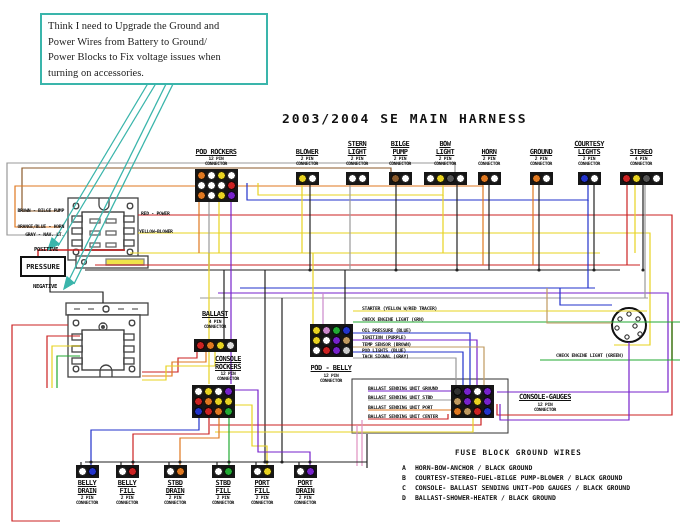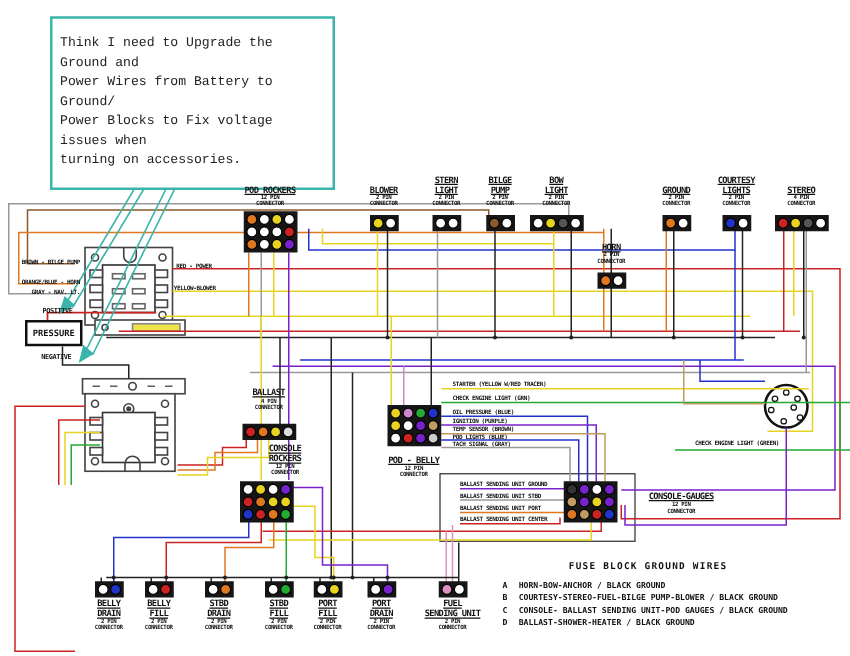--- a/index.html
+++ b/index.html
@@ -1,21 +1,21 @@
 <!DOCTYPE html>
 <html><head>
 <meta charset="utf-8">
 <style>
   html,body{margin:0;padding:0;background:#fff;}
   #stage{position:relative;width:680px;height:525px;background:#fff;overflow:hidden;
          font-family:"DejaVu Sans Mono","Liberation Mono",monospace;color:#111;}
   #wires{position:absolute;left:0;top:0;}
   .abs{position:absolute;}
-  .note{border:2px solid #3ab5ab;background:#fff;padding:13px 6px;
-        font-family:Liberation Mono, monospace;
+  .note{border:2px solid #3ab5ab;background:#fff;padding:3px 6px;
+        font-family:Liberation Serif, serif;
         font-size:10.5px;line-height:15.5px;color:#222;white-space:pre-line;}
   .title{font-size:13px;font-weight:bold;letter-spacing:2px;}
   .conn{position:absolute;text-align:center;}
   .cname{font-weight:bold;font-size:7px;line-height:7.5px;text-decoration:underline;
          white-space:pre-line;letter-spacing:-0.5px;}
   .topconn .cname{height:16px;display:flex;flex-direction:column;justify-content:flex-end;align-items:center;}
   .csub{font-weight:bold;font-size:4.6px;line-height:5.2px;white-space:pre-line;letter-spacing:-0.3px;}
   .topconn .csub{height:12px;}
   .strip{display:inline-block;background:#161616;padding:2px;margin-top:1px;}
   .prow{display:flex;gap:1px;}
@@ -229,20 +229,21 @@
     <polygon points="48,250 52,238 59,244"></polygon>
     <polygon points="64,289 67,277 74,283"></polygon>
   </g>
 </svg>
 
 <div class="abs note" style="left:40px;top:13px;width:212px;">Think I need to Upgrade the Ground and
 Power Wires from Battery to Ground/
 Power Blocks to Fix voltage issues when
 turning on accessories.</div>
 
+<div class="abs title" style="left:282px;top:111px;">2003/2004 SE MAIN HARNESS</div>
 
 <div class="conn topconn" style="left:186px;top:140px;width:60px;">
   <div class="cname">POD ROCKERS</div>
   <div class="csub">12 PIN
 CONNECTOR</div>
   <span class="strip"><div class="prow">
           <span class="pin" style="background: rgb(224, 120, 32);"></span>
           <span class="pin" style="background: rgb(255, 255, 255);"></span>
           <span class="pin" style="background: rgb(232, 211, 32);"></span>
           <span class="pin" style="background: rgb(255, 255, 255);"></span>
@@ -292,21 +293,21 @@
 LIGHT</div>
   <div class="csub">2 PIN
 CONNECTOR</div>
   <span class="strip"><div class="prow">
           <span class="pin" style="background: rgb(255, 255, 255);"></span>
           <span class="pin" style="background: rgb(232, 211, 32);"></span>
           <span class="pin" style="background: rgb(85, 85, 85);"></span>
           <span class="pin" style="background: rgb(255, 255, 255);"></span>
         </div></span>
 </div>
-<div class="conn topconn" style="left:465px;top:140px;width:48px;margin-top:46px;">
+<div class="conn topconn" style="left:465px;top:140px;width:48px;">
   <div class="cname">HORN</div>
   <div class="csub">2 PIN
 CONNECTOR</div>
   <span class="strip"><div class="prow">
           <span class="pin" style="background: rgb(224, 120, 32);"></span>
           <span class="pin" style="background: rgb(255, 255, 255);"></span>
         </div></span>
 </div>
 <div class="conn topconn" style="left:517px;top:140px;width:48px;">
   <div class="cname">GROUND</div>
@@ -527,24 +528,14 @@
 <div class="conn" style="left:283px;top:461px;width:44px;">
   <span class="strip"><div class="prow">
           <span class="pin" style="background: rgb(255, 255, 255);"></span>
           <span class="pin" style="background: rgb(119, 34, 204);"></span>
         </div></span>
   <div class="cname">PORT
 DRAIN</div>
   <div class="csub">2 PIN
 CONNECTOR</div>
 </div>
-<div class="conn" style="left:334px;top:461px;width:56px;">
-  <span class="strip"><div class="prow">
-          <span class="pin" style="background: rgb(224, 144, 192);"></span>
-          <span class="pin" style="background: rgb(255, 255, 255);"></span>
-        </div></span>
-  <div class="cname">FUEL
-SENDING UNIT</div>
-  <div class="csub">2 PIN
-CONNECTOR</div>
-</div>
 
 </div>
 
 </body></html>

